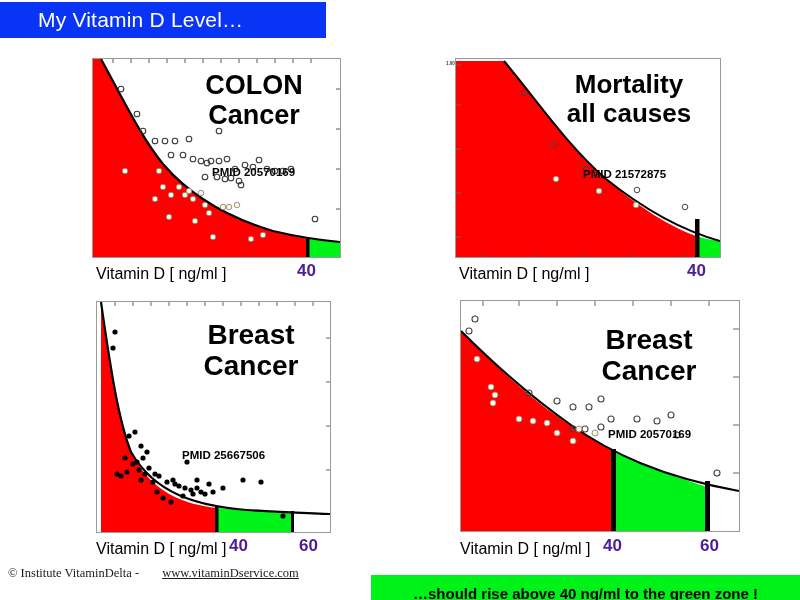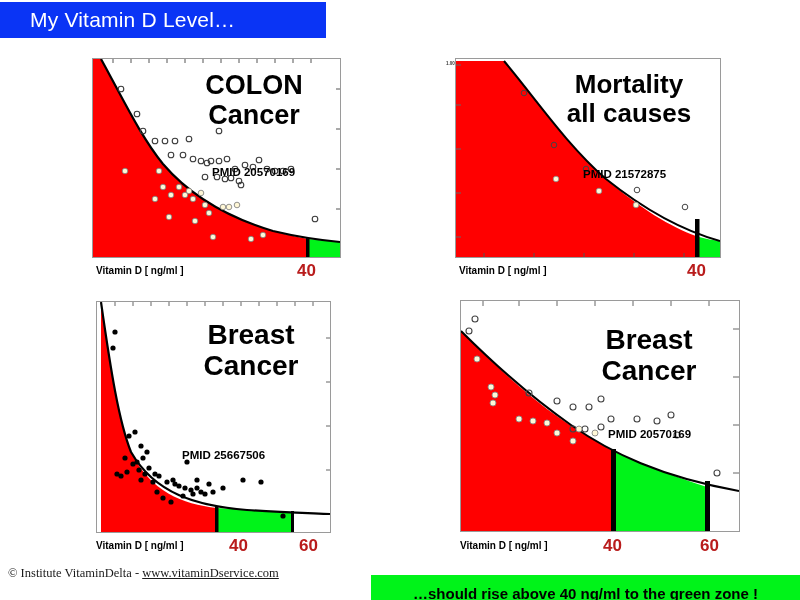--- a/index.html
+++ b/index.html
@@ -21,21 +21,21 @@
     left: 0px; top: 2px;
     width: 326px; height: 36px;
     background: #0A34F5;
     display: flex; align-items: center;
   }
   #title-text {
     color: #ffffff;
     font-size: 21px;
     font-weight: 400;
     letter-spacing: 0.2px;
-    padding-left: 30px;
+    padding-left: 38px;
     white-space: nowrap;
   }
 
   
   .panel { position: absolute; }
   .plot {
     position: absolute;
     left: 0; top: 0;
     background: #ffffff;
     border: 1px solid #9a9a9a;
@@ -61,42 +61,42 @@
     pointer-events: none;
   }
 
   .axis-row {
     position: absolute;
     height: 20px;
     white-space: nowrap;
   }
   .axis-label {
     position: absolute;
-    font-size: 10px;
-    font-weight: bold;
+    font-size: 16px;
+    font-weight: normal;
     color: #000;
     white-space: nowrap;
   }
   .tick-num {
     position: absolute;
     font-size: 17px;
     font-weight: bold;
-    color: #b91c1c;
+    color: #4c1d95;
   }
 
   
   #footer-credit {
     position: absolute;
     left: 8px; top: 566px;
     font-size: 12.5px;
     color: #1a1a1a;
     white-space: nowrap;
     font-family: "Liberation Serif", serif;
   }
-  #footer-credit .url { text-decoration: underline; }
+  #footer-credit .url { text-decoration: underline; margin-left: 20px; }
 
   #green-banner {
     position: absolute;
     left: 371px; top: 559px;
     width: 429px; height: 36px;
     background: #00F319;
     display: flex; align-items: center; justify-content: center; margin-top: 16px;
   }
   #green-banner-text {
     font-size: 15px;

